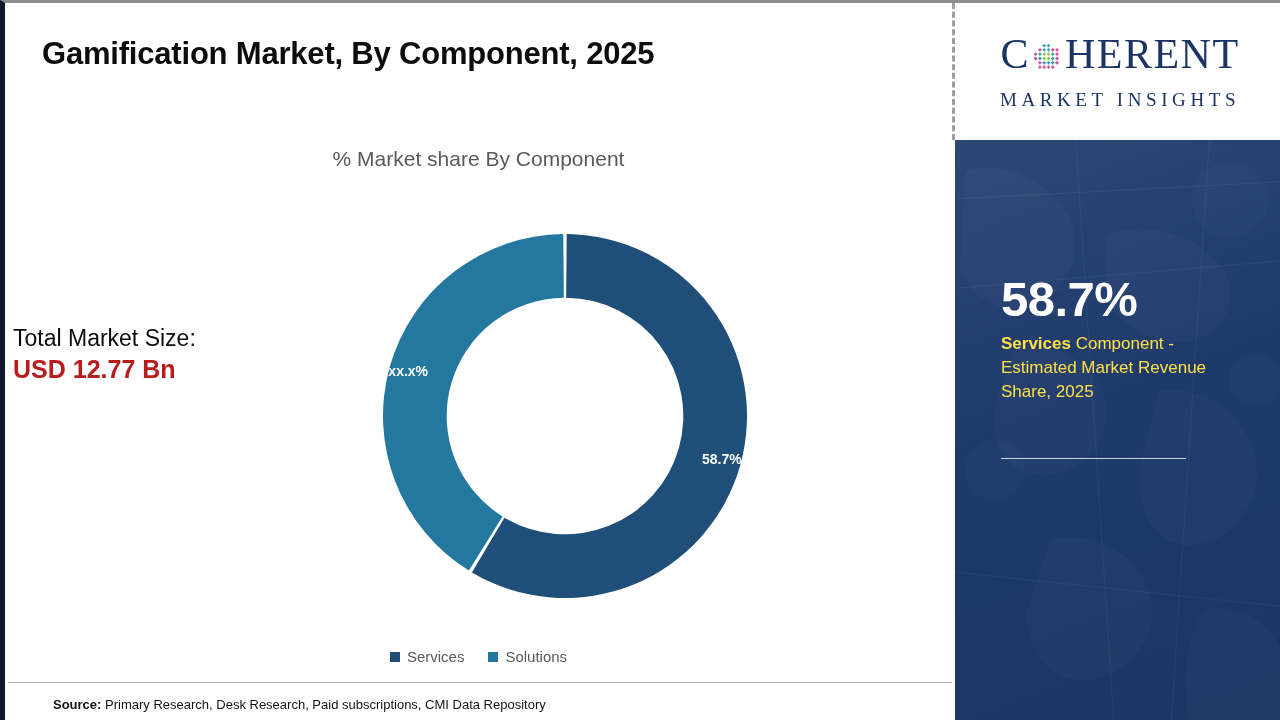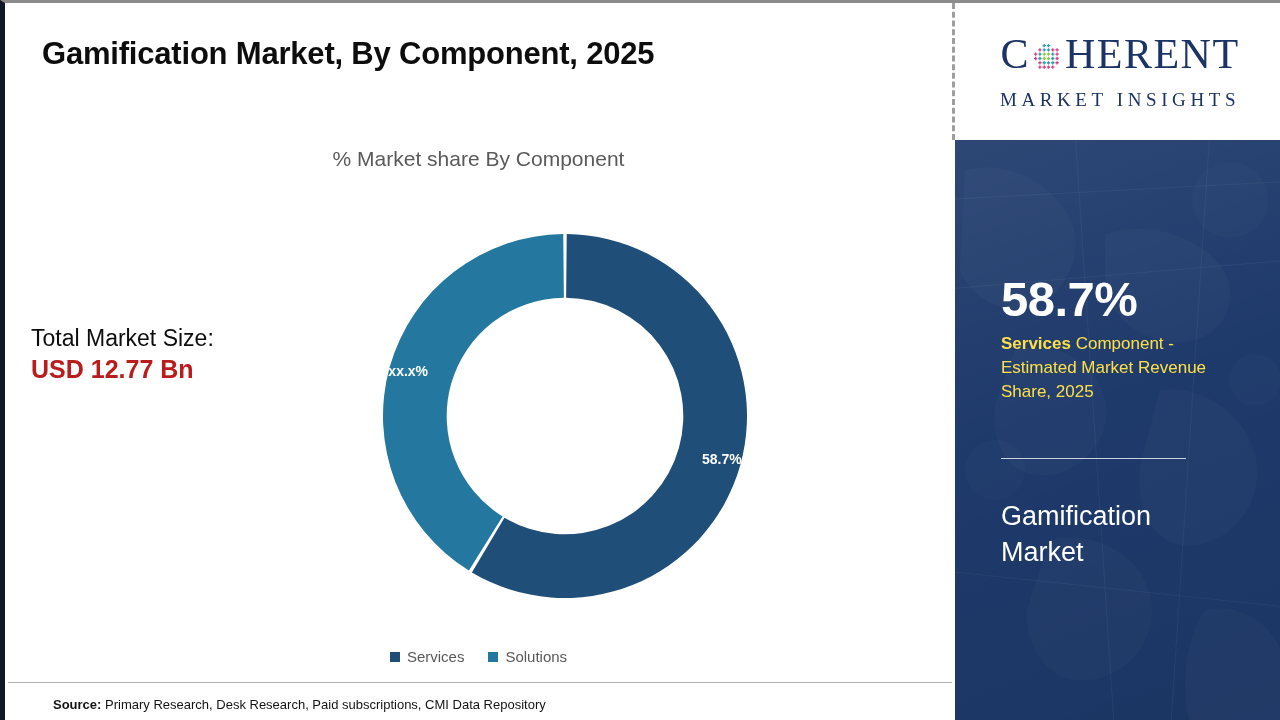--- a/index.html
+++ b/index.html
@@ -50,21 +50,21 @@
     width: 947px;
     text-align: center;
     font-size: 21px;
     color: #5a5a5a;
     font-weight: normal;
   }
 
   
   .market-size {
     position: absolute;
-    left: 26px;
+    left: 8px;
     top: 322px;
     line-height: 1.18;
   }
   .market-size .ms-label {
     display: block;
     font-size: 23px;
     color: #0d0d0d;
     font-weight: normal;
   }
   .market-size .ms-value {
@@ -386,17 +386,16 @@
 
       <div class="panel-content">
         <div class="stat-number">58.7%</div>
 
         <div class="stat-desc">
           <span class="bold">Services</span><span> Component - Estimated Market Revenue Share, 2025</span>
         </div>
 
         <div class="panel-rule"></div>
 
-        <div class="panel-market-name">Gamification Market</div>
       </div>
     </div>
   </div>
 </div>
 
 </body></html>

